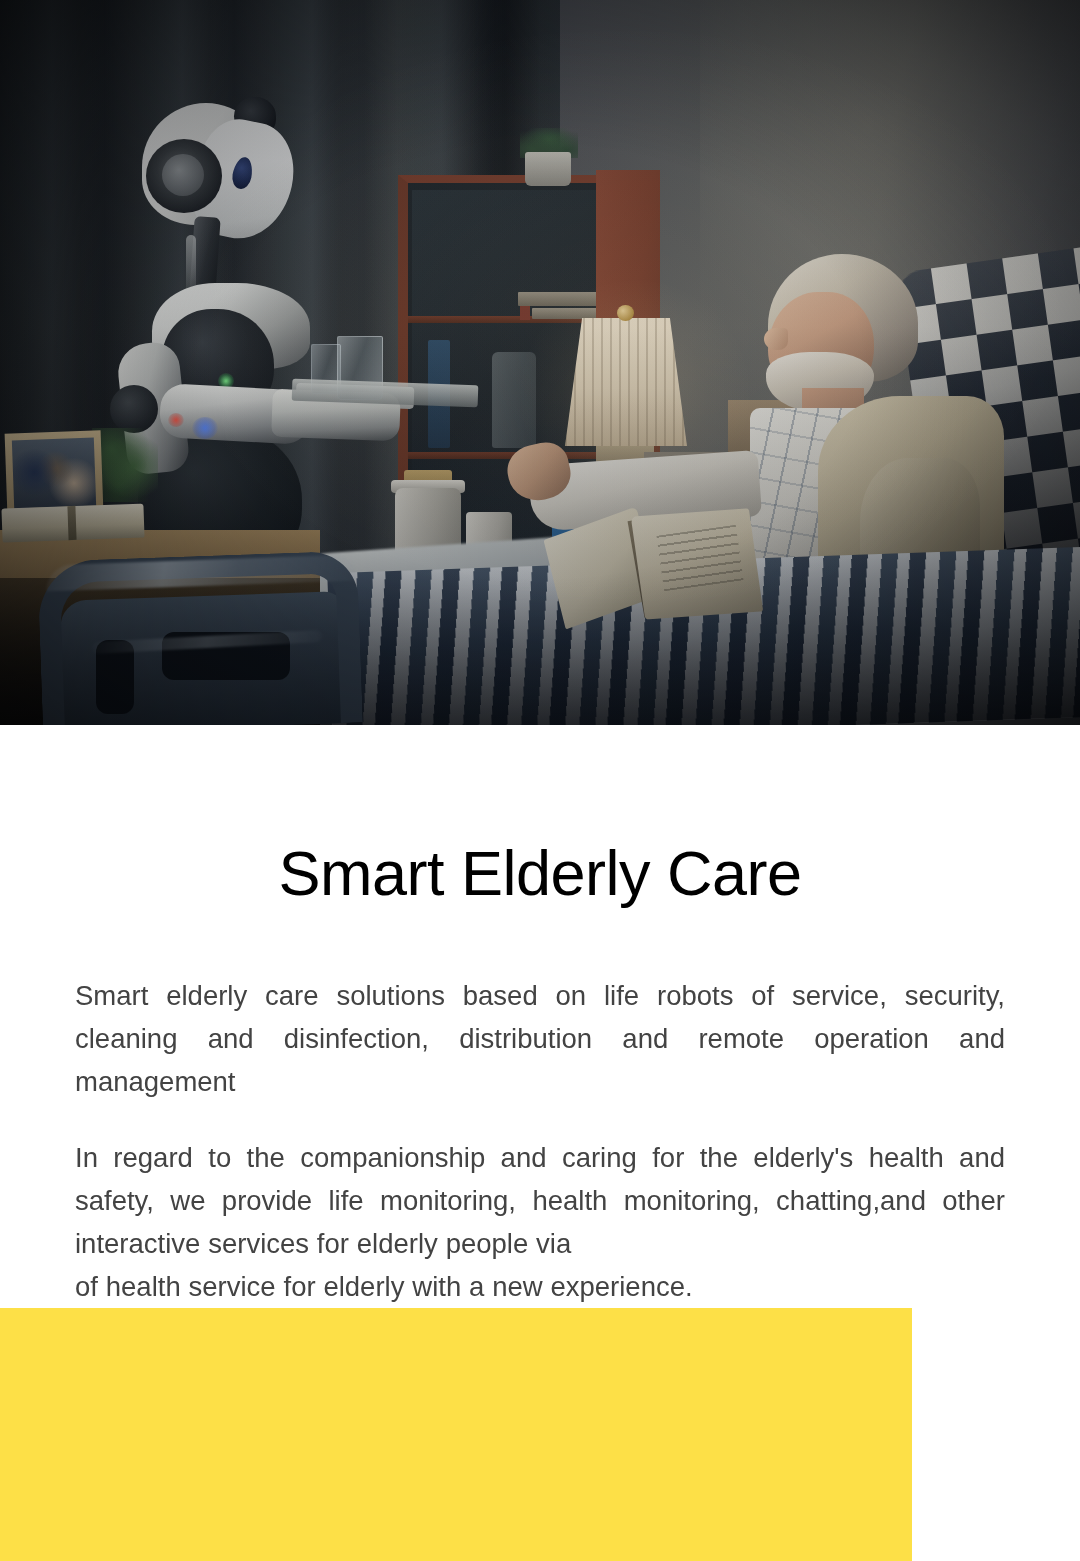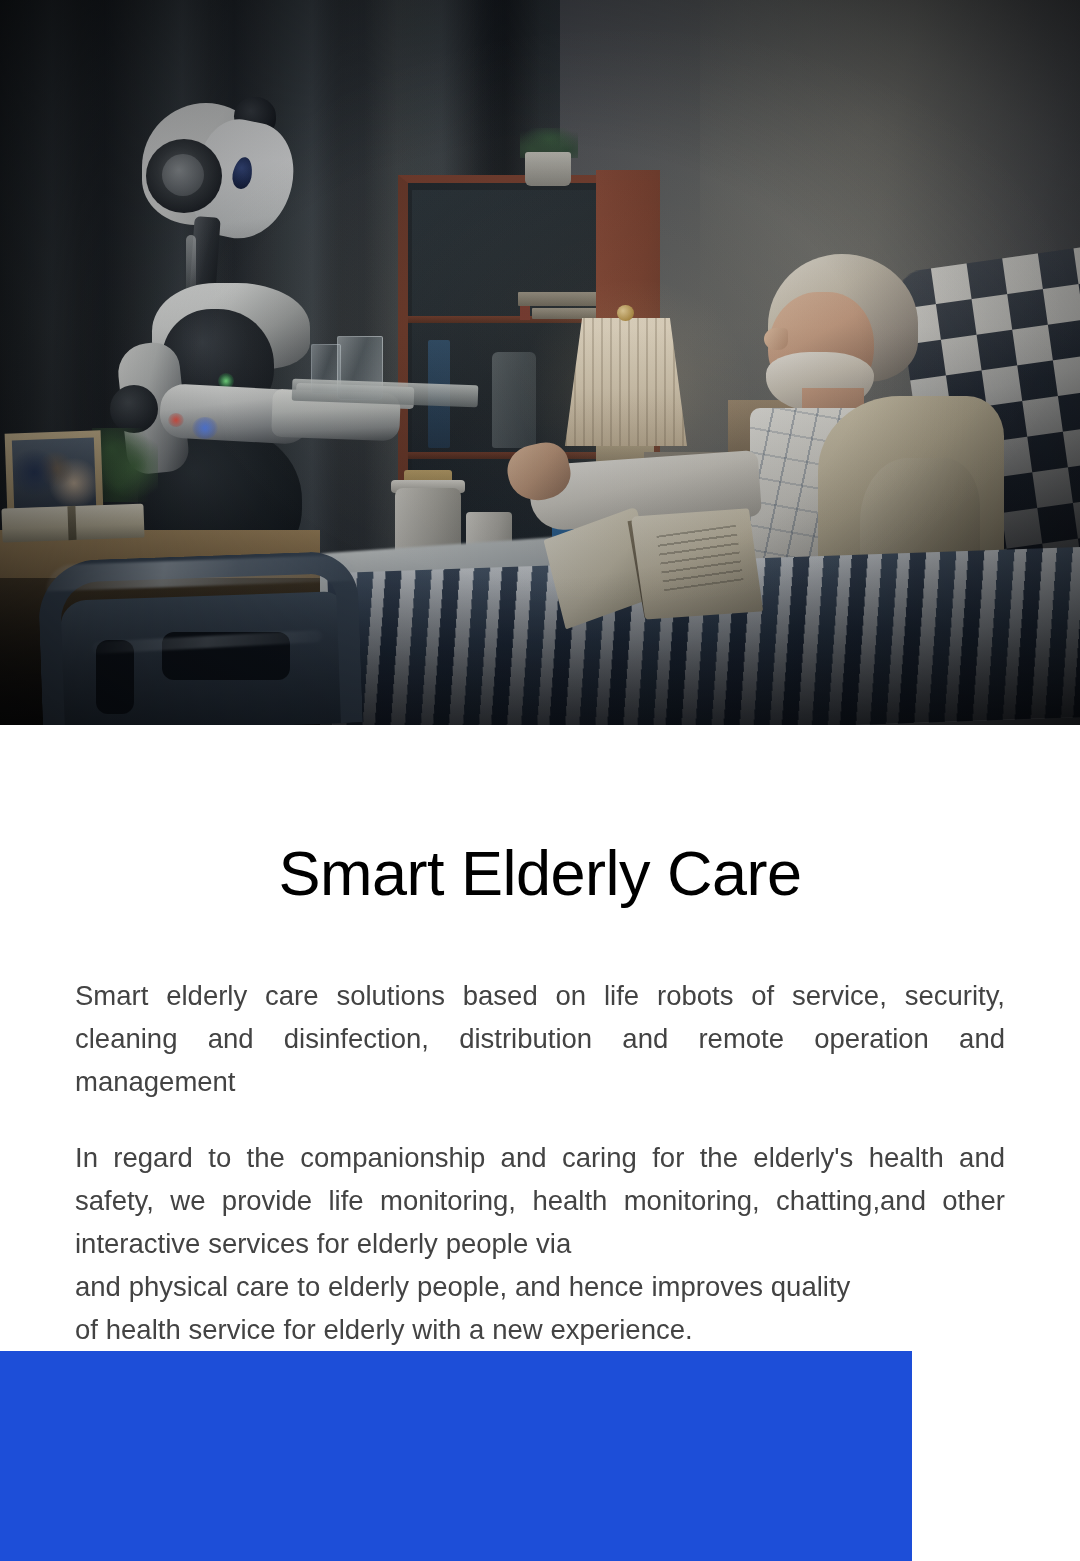--- a/index.html
+++ b/index.html
@@ -13,21 +13,21 @@
     height: 1561px;
     overflow: hidden;
     font-family: "Liberation Sans", sans-serif;
     -webkit-font-smoothing: antialiased;
   }
 
   .page {
     position: relative;
     width: 912px;
     height: 1561px;
-    background: #1d4ed8;
+    background: #fde047;
   }
 
   
   .hero {
     position: relative;
     width: 1080px;
     height: 725px;
     overflow: hidden;
     background: #23272b;
   }
@@ -787,20 +787,19 @@
   <div class="content">
 
     <h1 class="title">Smart Elderly Care</h1>
 
     <div class="body-block">
 
       <p class="para para-1">Smart elderly care solutions based on life robots of service, security, cleaning and disinfection, distribution and remote operation and management</p>
 
       <p class="para para-2">
         <span>In regard to the companionship and caring for the elderly's health and safety, we provide life monitoring, health monitoring, chatting,and other interactive services for elderly people via</span>
-        <span class="nowrap-line">and physical care to elderly people, and hence improves quality</span>
         <span class="nowrap-line">of health service for elderly with a new experience.</span>
       </p>
 
     </div>
   </div>
 
 </div>
 
 </body></html>

